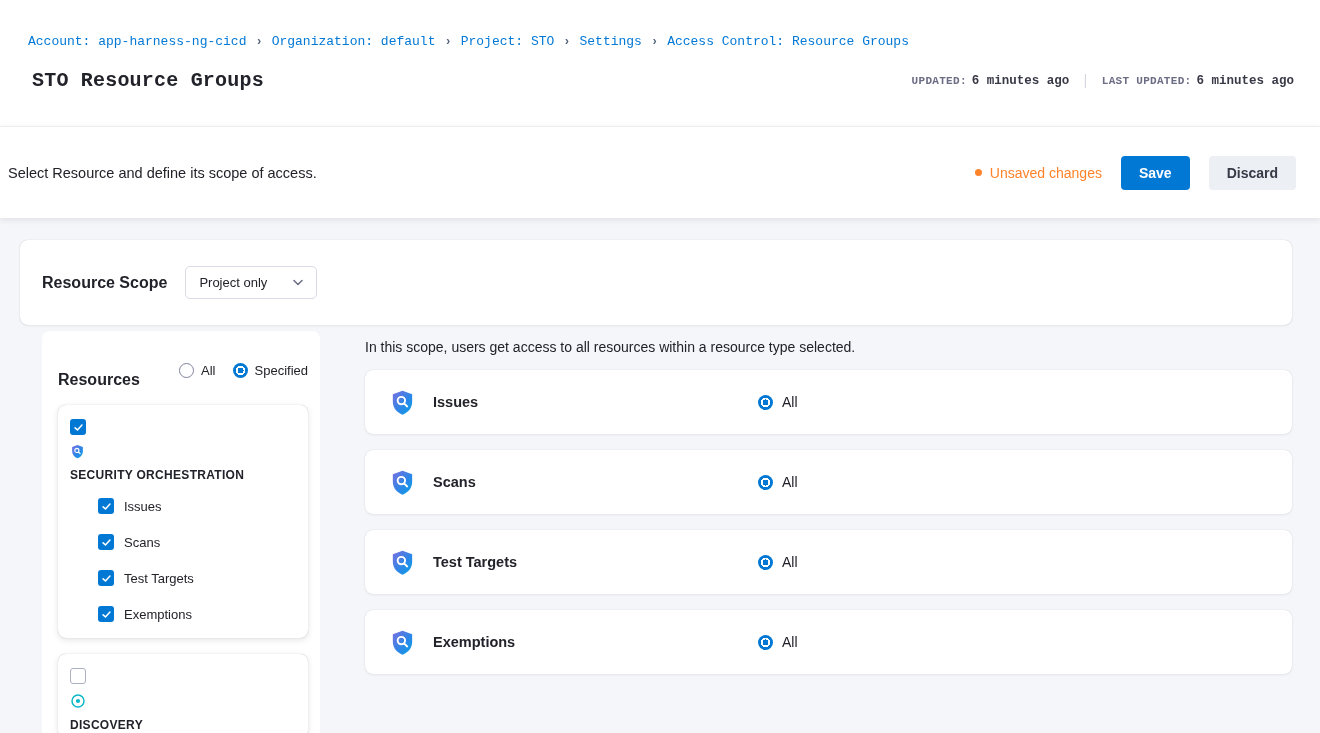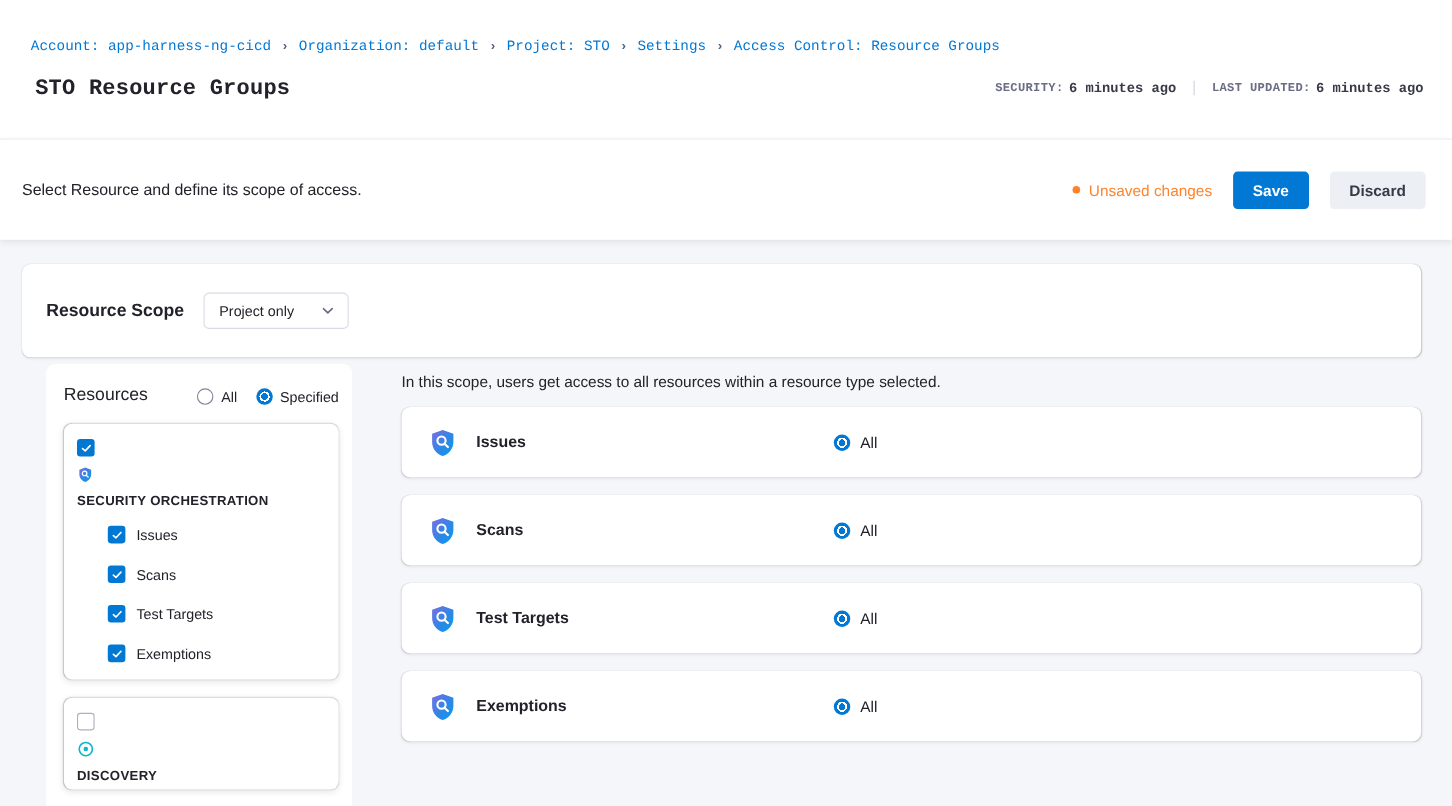--- a/index.html
+++ b/index.html
@@ -20,21 +20,21 @@
   .meta { display: flex; align-items: center; }
   .meta-label { color: #6b6d85; font-size: 11px; font-weight: 600; letter-spacing: 0.3px; margin-right: 5px; }
   .meta-value { color: #383946; font-size: 12.5px; font-weight: 700; }
   .meta-divider { color: #d5d7e0; margin: 0 12px; font-size: 14px; }
 
   
   .toolbar {
     background: #fff; border-top: 1px solid #eceef2;
     box-shadow: 0 2px 6px rgba(40,41,61,0.10);
     height: 92px; display: flex; align-items: center;
-    padding: 0 24px 0 20px; position: relative; z-index: 2;
+    padding: 0 24px 0 8px; position: relative; z-index: 2;
   }
   .toolbar-desc { font-size: 14.5px; }
   .toolbar-right { margin-left: auto; display: flex; align-items: center; gap: 19px; justify-content: space-between; }
   .unsaved { display: flex; align-items: center; gap: 8px; color: #ff832b; font-size: 14px; }
   .unsaved-dot { width: 7px; height: 7px; border-radius: 50%; background: #ff832b; }
   .btn { font-family: inherit; font-size: 14px; font-weight: 700; border: none; border-radius: 4px; padding: 9px 18px; cursor: pointer; }
   .btn-save { background: #0278d5; color: #fff; }
   .btn-discard { background: #eceff3; color: #383946; }
 
   
@@ -52,21 +52,21 @@
   }
 
   .content-row { display: flex; align-items: flex-start; margin-top: 6px; }
 
   
   .resources-panel {
     margin-left: 22px; width: 278px; height: 409px;
     background: #fff; border-radius: 8px; padding: 20px 12px 16px 16px;
   }
   .panel-header { display: flex; align-items: center; }
-  .panel-title { font-size: 16px; font-weight: 400; margin-right: auto; }
+  .panel-title { font-size: 16px; font-weight: 700; margin-right: auto; margin-top: 20px; }
   .radio-opt { display: flex; align-items: center; gap: 7px; font-size: 13px; margin-left: 17px; cursor: pointer; }
   .radio { width: 15px; height: 15px; border-radius: 50%; flex: none; }
   .radio.off { border: 1px solid #82839e; background: #fff; }
   .radio.on { background: radial-gradient(circle, #0278d5 0 3px, #ffffff 3px 4.6px, #0278d5 4.6px 8px); }
 
   .group-card {
     margin-top: 16px; border-radius: 8px;
     box-shadow: 0 0 1px rgba(40,41,61,0.3), 0 2px 6px rgba(40,41,61,0.12);
     padding: 14px 12px 6px;
   }
@@ -116,21 +116,21 @@
     <span class="crumb-sep">›</span>
     <span class="crumb">Project: STO</span>
     <span class="crumb-sep">›</span>
     <span class="crumb">Settings</span>
     <span class="crumb-sep">›</span>
     <span class="crumb">Access Control: Resource Groups</span>
   </div>
   <div class="title-row">
     <div class="page-title">STO Resource Groups</div>
     <div class="meta">
-      <span class="meta-label">SECURITY:</span>
+      <span class="meta-label">UPDATED:</span>
       <span class="meta-value">6 minutes ago</span>
       <span class="meta-divider">|</span>
       <span class="meta-label">LAST UPDATED:</span>
       <span class="meta-value">6 minutes ago</span>
     </div>
   </div>
 </div>
 
 <div class="toolbar">
   <div class="toolbar-desc">Select Resource and define its scope of access.</div>

